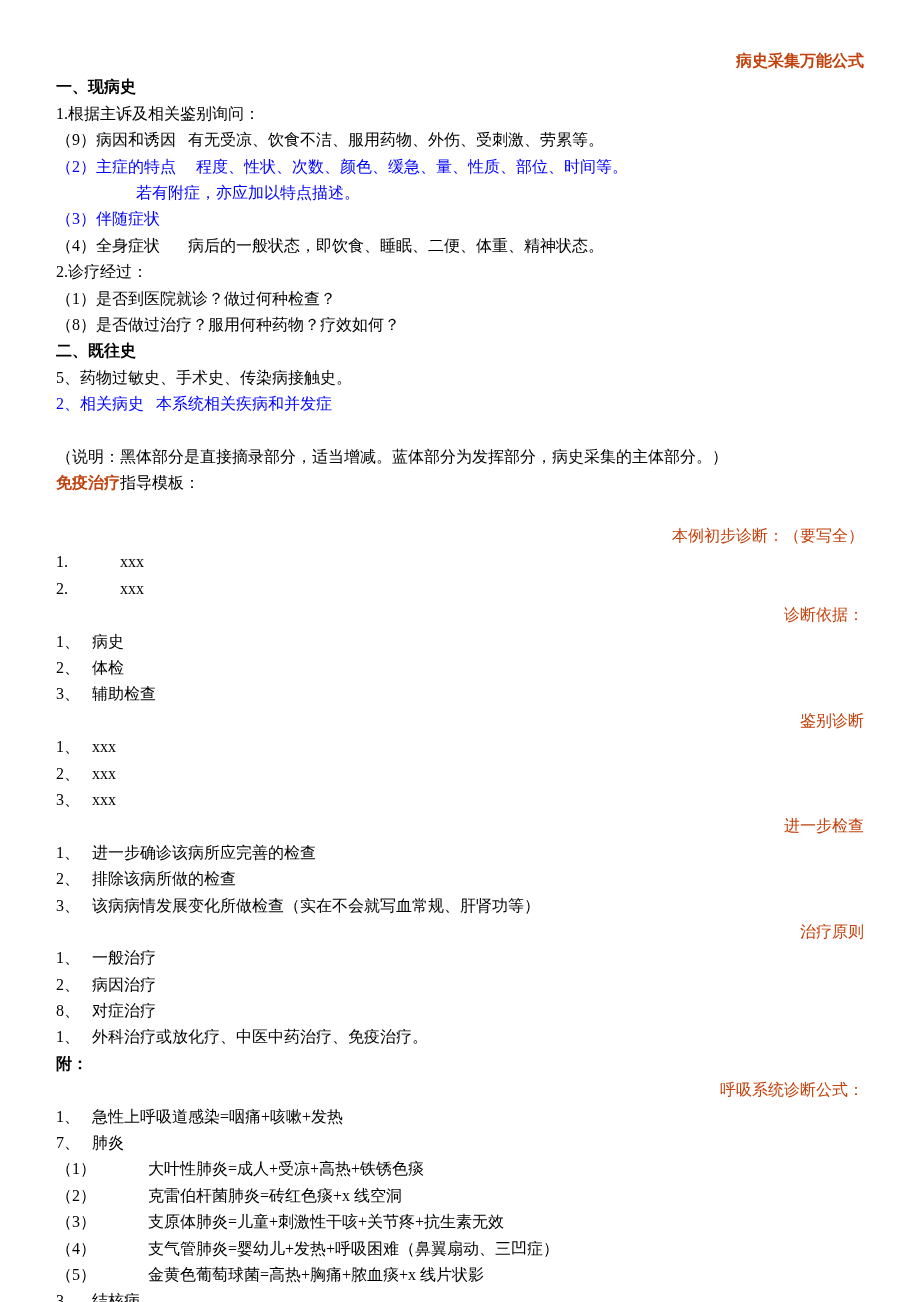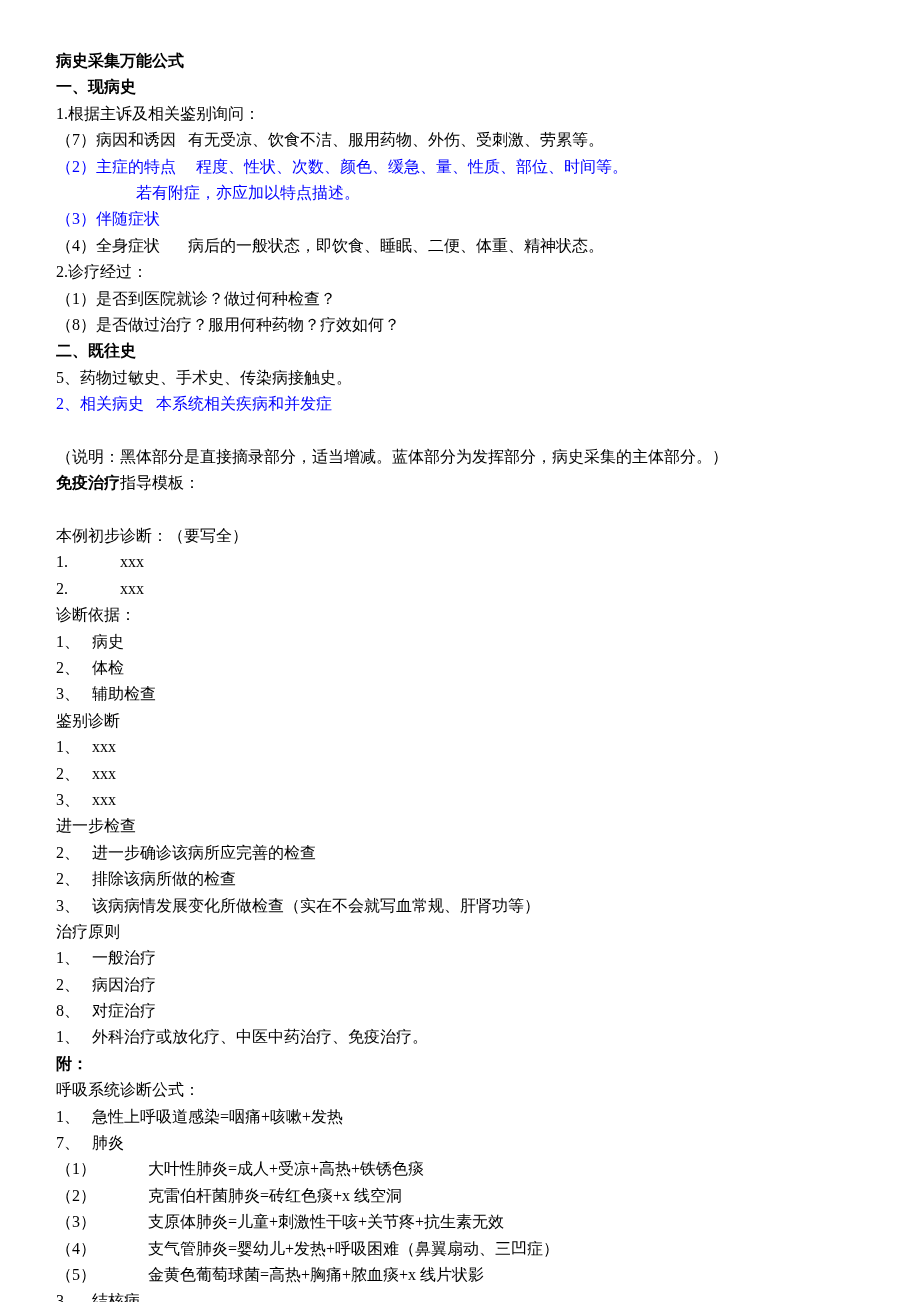--- a/index.html
+++ b/index.html
@@ -6,33 +6,33 @@
       font-family: SimSun, "宋体", serif;
       font-size: 16px;
       line-height: 1.65;
       margin: 0;
       padding: 48px 56px;
       color: #000;
       width: 920px;
       box-sizing: border-box;
       background: #fff;
     }
-    .red { color: #000000; }
+    .red { color: #c2410c; text-align: right; }
     .blue { color: #0000ff; }
     .bold { font-weight: bold; }
     .line { white-space: pre-wrap; }
     .blank { height: 1.65em; }
   </style>
 </head>
 <body>
 
 <div class="line red bold">病史采集万能公式</div>
 <div class="line bold">一、现病史</div>
 <div class="line">1.根据主诉及相关鉴别询问：</div>
-<div class="line">（7）病因和诱因   有无受凉、饮食不洁、服用药物、外伤、受刺激、劳累等。</div>
+<div class="line">（9）病因和诱因   有无受凉、饮食不洁、服用药物、外伤、受刺激、劳累等。</div>
 <div class="line blue">（2）主症的特点     程度、性状、次数、颜色、缓急、量、性质、部位、时间等。</div>
 <div class="line blue">                    若有附症，亦应加以特点描述。</div>
 <div class="line blue">（3）伴随症状</div>
 <div class="line">（4）全身症状       病后的一般状态，即饮食、睡眠、二便、体重、精神状态。</div>
 <div class="line">2.诊疗经过：</div>
 <div class="line">（1）是否到医院就诊？做过何种检查？</div>
 <div class="line">（8）是否做过治疗？服用何种药物？疗效如何？</div>
 <div class="line bold">二、既往史</div>
 <div class="line">5、药物过敏史、手术史、传染病接触史。</div>
 <div class="line blue">2、相关病史   本系统相关疾病和并发症</div>
@@ -45,21 +45,21 @@
 <div class="line">2.             xxx</div>
 <div class="line red">诊断依据：</div>
 <div class="line">1、   病史</div>
 <div class="line">2、   体检</div>
 <div class="line">3、   辅助检查</div>
 <div class="line red">鉴别诊断</div>
 <div class="line">1、   xxx</div>
 <div class="line">2、   xxx</div>
 <div class="line">3、   xxx</div>
 <div class="line red">进一步检查</div>
-<div class="line">2、   进一步确诊该病所应完善的检查</div>
+<div class="line">1、   进一步确诊该病所应完善的检查</div>
 <div class="line">2、   排除该病所做的检查</div>
 <div class="line">3、   该病病情发展变化所做检查（实在不会就写血常规、肝肾功等）</div>
 <div class="line red">治疗原则</div>
 <div class="line">1、   一般治疗</div>
 <div class="line">2、   病因治疗</div>
 <div class="line">8、   对症治疗</div>
 <div class="line">1、   外科治疗或放化疗、中医中药治疗、免疫治疗。</div>
 <div class="line bold">附：</div>
 <div class="line red">呼吸系统诊断公式：</div>
 <div class="line">1、   急性上呼吸道感染=咽痛+咳嗽+发热</div>

